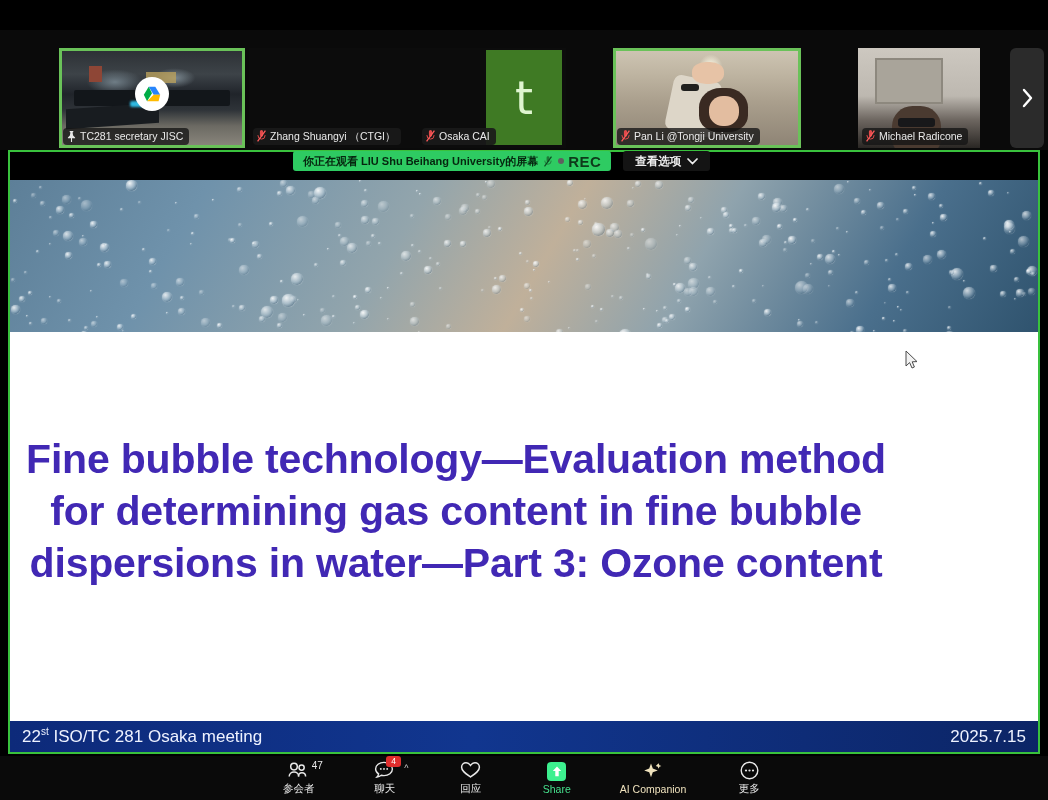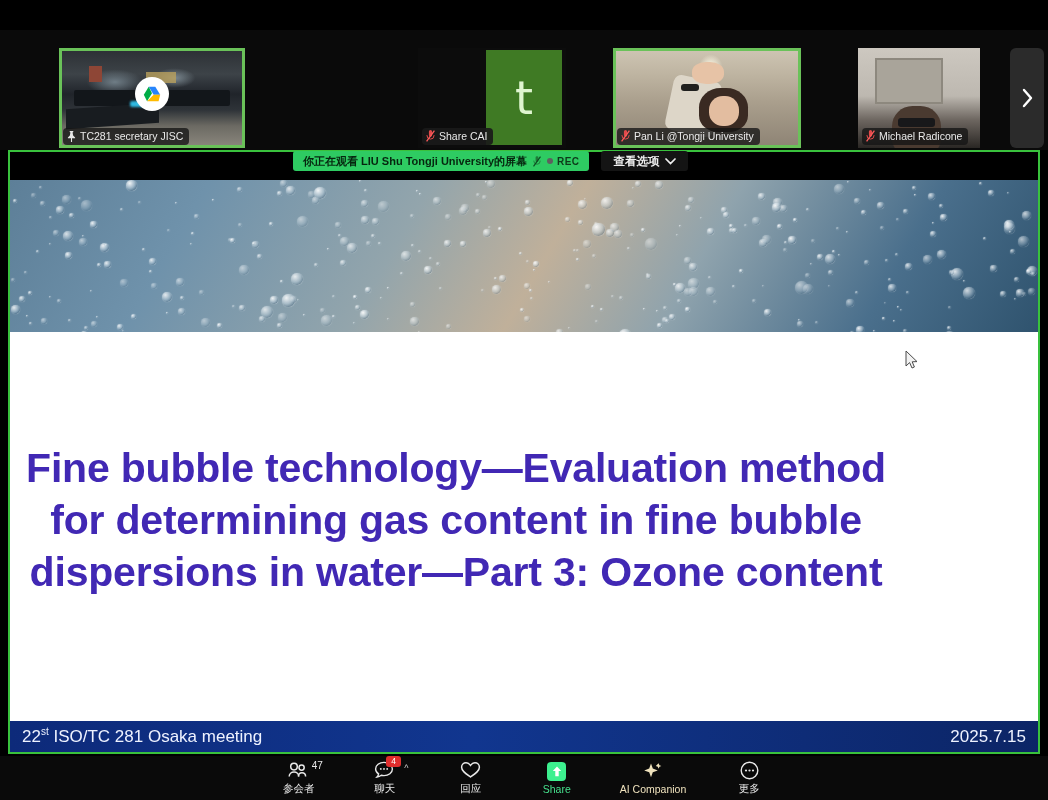--- a/index.html
+++ b/index.html
@@ -52,40 +52,40 @@
     border-radius:6px;display:flex;align-items:center;justify-content:center;cursor:pointer;}
 
   .speakerbanner{position:absolute;left:252px;top:86px;display:flex;align-items:baseline;gap:5px;
     font-size:15px;color:#f2f2f2;white-space:nowrap;}
   .speakerbanner .hl{background:#1f6fd0;color:#fff;padding:0 2px;}
 
   
   .viewbar{position:absolute;left:293px;top:151px;display:flex;align-items:stretch;height:20px;z-index:6;}
   .viewbar .green{display:flex;align-items:center;gap:6px;background:#2ecb62;color:#06260f;
     font-size:11px;font-weight:bold;padding:0 10px;border-radius:3px;white-space:nowrap;}
-  .viewbar .rec{display:flex;align-items:center;gap:4px;color:#0e3a1a;font-size:10px;font-weight:bold;letter-spacing:.4px;}
+  .viewbar .rec{display:flex;align-items:center;gap:4px;color:#0e3a1a;font-size:15px;font-weight:bold;letter-spacing:.4px;}
   .viewbar .recdot{width:6px;height:6px;border-radius:50%;background:#5f5f5f;}
   .viewbar .opts{display:flex;align-items:center;gap:6px;background:#141414;color:#efefef;
     font-size:11.5px;font-weight:bold;padding:0 12px;margin-left:12px;border-radius:3px;white-space:nowrap;cursor:pointer;}
 
   
   .sharedframe{position:absolute;left:8px;top:150px;width:1032px;height:604px;
     border:2px solid #39c13d;background:#000;box-sizing:border-box;overflow:hidden;}
   .slide{position:absolute;left:0;top:28px;width:1028px;height:572px;background:#fff;overflow:hidden;}
 
   .banner{position:relative;width:100%;height:152px;overflow:hidden;
     background:linear-gradient(120deg,#5d7f98 0%,#6f92ab 18%,#93a5ac 38%,#c0b09a 52%,#8fa3ad 66%,#4a6f8c 84%,#2f536e 100%);}
   .bub{position:absolute;border-radius:50%;
     background:radial-gradient(circle at 34% 30%,rgba(255,255,255,.92),rgba(210,225,235,.45) 48%,rgba(70,100,125,.30) 72%,rgba(255,255,255,.55) 92%);
     box-shadow:0 0 1px rgba(255,255,255,.6);}
   .isologo{position:absolute;left:0;top:18px;display:flex;align-items:stretch;z-index:3;}
   .isoblue{width:88px;background:#1b5da6;display:flex;align-items:center;justify-content:center;}
   .isowhite{background:#fff;padding:5px 10px 6px 12px;color:#333;font-size:15.5px;line-height:20px;}
 
-  .titlewrap{position:absolute;left:0;top:175px;width:892px;height:330px;display:flex;
+  .titlewrap{position:absolute;left:0;top:166px;width:892px;height:330px;display:flex;
     align-items:center;justify-content:center;}
   .slidetitle{width:930px;text-align:center;color:#4128b4;font-weight:bold;font-size:41px;
     line-height:52px;font-family:"Liberation Sans",sans-serif;letter-spacing:-.2px;}
 
   .slidefooter{position:absolute;left:0;bottom:0;width:1028px;height:31px;
     background:linear-gradient(90deg,#0d2a7a 0%,#11368f 45%,#0c2566 100%);
     display:flex;align-items:center;justify-content:space-between;padding:1px 12px;box-sizing:border-box;
     color:#eef2ff;font-size:17px;}
   .slidefooter sup{font-size:10px;vertical-align:super;}
 
@@ -125,34 +125,46 @@
           </svg>
       </div>
       <div class="namechip">
         <svg class="pin" viewBox="0 0 10 12">
             <path d="M3 0h4v1l-.8.6.6 3.4L9 7v1H5.6V12H4.4V8H1V7l2.2-2L3.8 1.6 3 1z" fill="#e6e6e6"></path>
           </svg>
         <span>TC281 secretary JISC</span>
       </div>
     </div>
 
-
-    <div class="tile" style="left:418px;width:148px;background:#0c0c0c;">
-      <div class="t-avatar" style="position:absolute;left:68px;top:2px;width:76px;height:95px;">
-        <span>t</span>
-      </div>
+    <div class="tile" style="left:249px;width:232px;background:#0c0c0c;">
       <div class="namechip plain">
         <span class="micmute">
           <svg viewBox="0 0 9 12">
               <path d="M4.5 0a1.6 1.6 0 0 0-1.6 1.6v3.5a1.6 1.6 0 0 0 3.2 0V1.6A1.6 1.6 0 0 0 4.5 0z" fill="#e14a4a"></path>
               <path d="M1 5v.6a3.5 3.5 0 0 0 7 0V5" stroke="#e14a4a" stroke-width="1" fill="none"></path>
               <path d="M0.6 11.4 8.4 0.6" stroke="#ff5a5a" stroke-width="1.3"></path>
             </svg>
         </span>
-        <span>Share CAI</span>
+        <span>Zhang Shuangyi （CTGI）</span>
+      </div>
+    </div>
+
+    <div class="tile" style="left:418px;width:148px;background:#0c0c0c;">
+      <div class="t-avatar" style="position:absolute;left:68px;top:2px;width:76px;height:95px;">
+        <span>t</span>
+      </div>
+      <div class="namechip plain">
+        <span class="micmute">
+          <svg viewBox="0 0 9 12">
+              <path d="M4.5 0a1.6 1.6 0 0 0-1.6 1.6v3.5a1.6 1.6 0 0 0 3.2 0V1.6A1.6 1.6 0 0 0 4.5 0z" fill="#e14a4a"></path>
+              <path d="M1 5v.6a3.5 3.5 0 0 0 7 0V5" stroke="#e14a4a" stroke-width="1" fill="none"></path>
+              <path d="M0.6 11.4 8.4 0.6" stroke="#ff5a5a" stroke-width="1.3"></path>
+            </svg>
+        </span>
+        <span>Osaka CAI</span>
       </div>
     </div>
 
     <div class="tile t-mic" style="left:858px;width:122px;">
       <div class="frame"></div>
       <div class="head"></div>
       <div class="glass"></div>
       <div class="namechip">
         <span class="micmute">
           <svg viewBox="0 0 9 12">
@@ -186,21 +198,21 @@
     <div class="nextbtn">
       <svg width="13" height="20" viewBox="0 0 13 20">
           <path d="M3 2l7 8-7 8" stroke="#fff" stroke-width="2.4" fill="none" stroke-linecap="round" stroke-linejoin="round"></path>
         </svg>
     </div>
   </div>
 
 
   <div class="viewbar">
     <div class="green">
-      <span>你正在观看 LIU Shu Tongji University的屏幕</span>
+      <span>你正在观看 LIU Shu Beihang University的屏幕</span>
       <span style="display:inline-flex">
         <svg width="8" height="11" viewBox="0 0 9 12">
             <path d="M4.5 0a1.6 1.6 0 0 0-1.6 1.6v3.5a1.6 1.6 0 0 0 3.2 0V1.6A1.6 1.6 0 0 0 4.5 0z" fill="#1f7a38"></path>
             <path d="M1 5v.6a3.5 3.5 0 0 0 7 0V5" stroke="#1f7a38" stroke-width="1" fill="none"></path>
             <path d="M0.6 11.4 8.4 0.6" stroke="#0c4a20" stroke-width="1.3"></path>
           </svg>
       </span>
       <span class="rec">
         <span class="recdot"></span>
         <span>REC</span>

